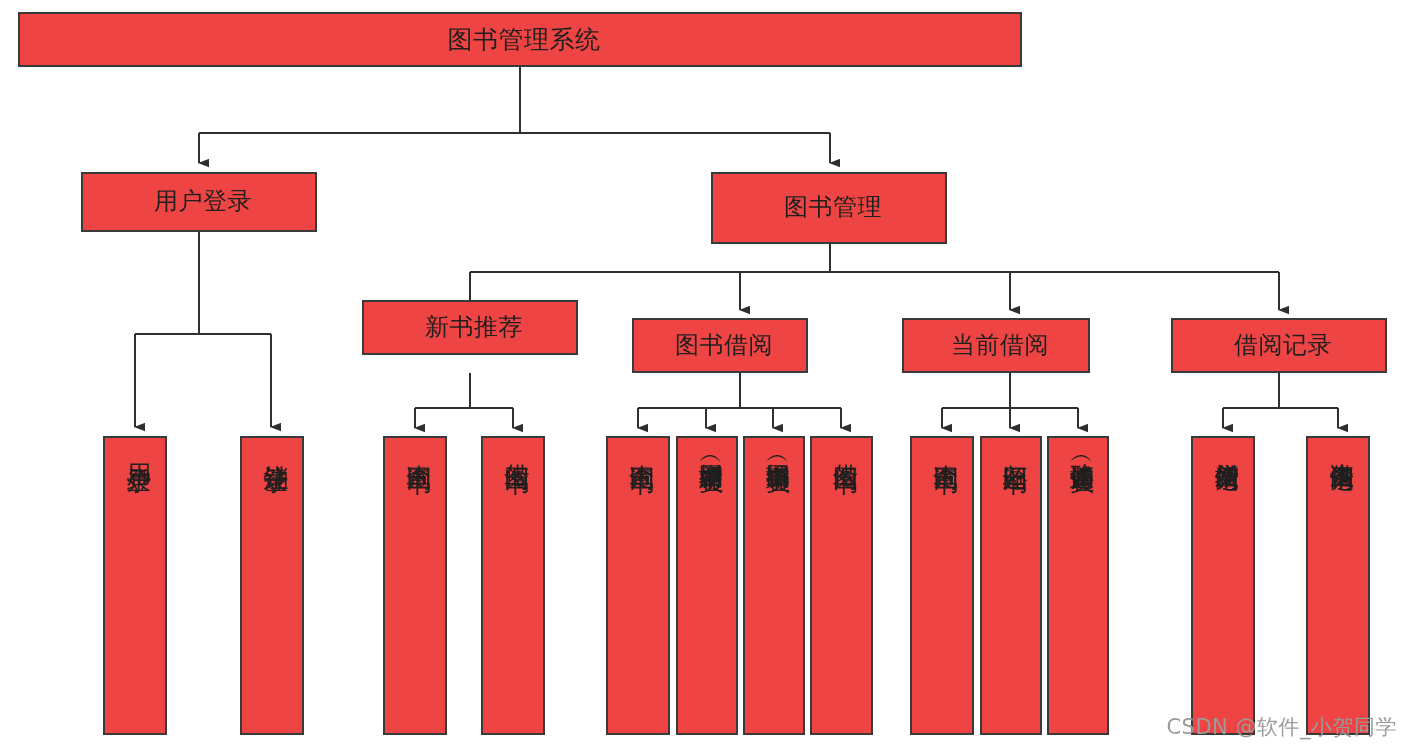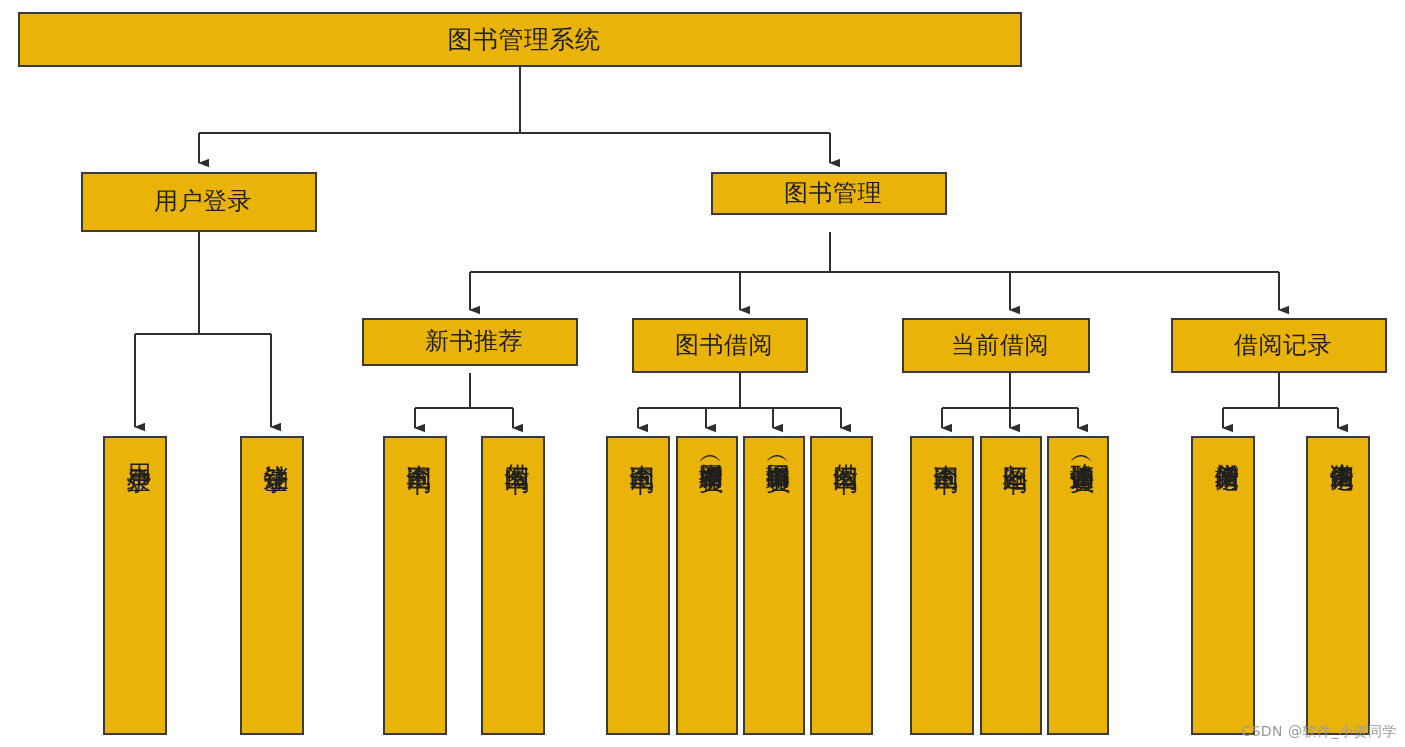--- a/index.html
+++ b/index.html
@@ -23,21 +23,21 @@
     left: 0;
     top: 0;
     width: 1405px;
     height: 747px;
     pointer-events: none;
   }
   .node {
     position: absolute;
     box-sizing: border-box;
     border: 2.4px solid #3a3a3a;
-    background: #eab308;
+    background: #ef4444;
     display: flex;
     align-items: center;
     justify-content: center;
     color: #1f1f1f;
     z-index: 2;
     padding-left: 8px;
   }
   .node-label {
     display: block;
     text-align: center;
@@ -67,21 +67,21 @@
     white-space: nowrap;
   }
   .node.vert.tall-text .node-label {
     font-size: 24px;
     letter-spacing: 1px;
   }
   #watermark {
     position: absolute;
     right: 8px;
     bottom: 6px;
-    font-size: 14px;
+    font-size: 21px;
     color: #9b9b9b;
     letter-spacing: 0.5px;
     z-index: 5;
     white-space: nowrap;
   }
 </style>
 </head>
 <body>
 
 <div id="diagram-canvas">
@@ -138,25 +138,25 @@
     </g>
   </svg>
 
   <div class="node horiz root" style="left:18px; top:12px; width:1004px; height:55px;">
     <span class="node-label">图书管理系统</span>
   </div>
 
   <div class="node horiz" style="left:81px; top:172px; width:236px; height:60px;">
     <span class="node-label">用户登录</span>
   </div>
-  <div class="node horiz" style="left:711px; top:172px; width:236px; height:43px;">
+  <div class="node horiz" style="left:711px; top:172px; width:236px; height:72px;">
     <span class="node-label">图书管理</span>
   </div>
 
-  <div class="node horiz" style="left:362px; top:318px; width:216px; height:48px;">
+  <div class="node horiz" style="left:362px; top:300px; width:216px; height:55px;">
     <span class="node-label">新书推荐</span>
   </div>
   <div class="node horiz" style="left:632px; top:318px; width:176px; height:55px;">
     <span class="node-label">图书借阅</span>
   </div>
   <div class="node horiz" style="left:902px; top:318px; width:188px; height:55px;">
     <span class="node-label">当前借阅</span>
   </div>
   <div class="node horiz" style="left:1171px; top:318px; width:216px; height:55px;justify-content:center;">
     <span class="node-label">借阅记录</span>

